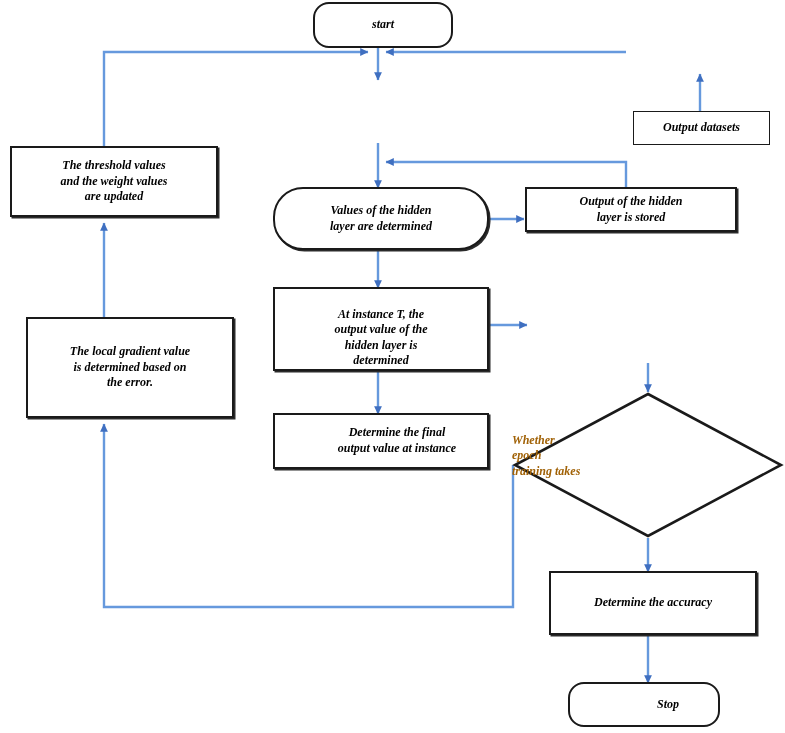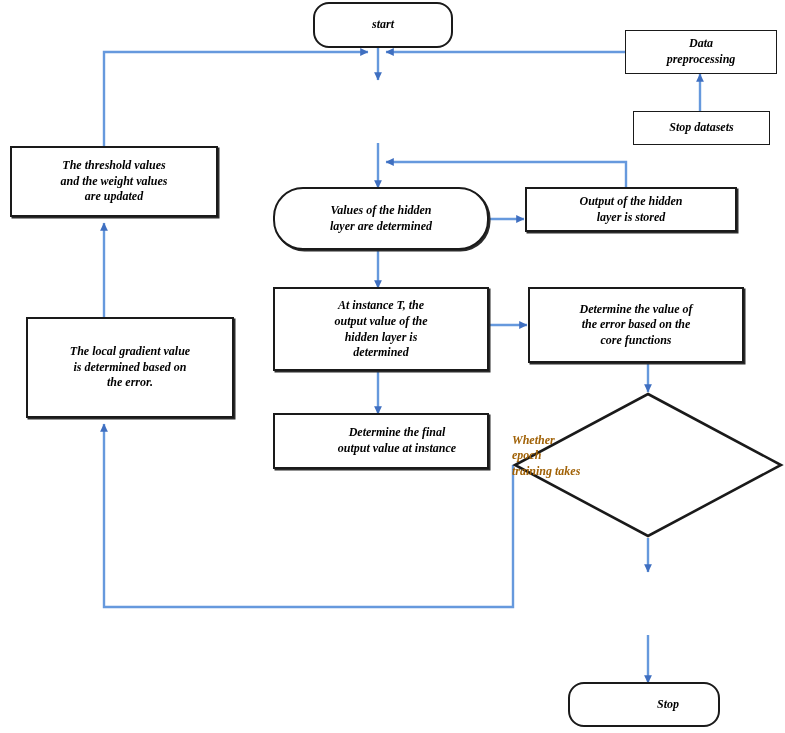--- a/index.html
+++ b/index.html
@@ -32,21 +32,21 @@
   .term{
     border:2px solid #1a1a1a;
     border-radius:16px;
   }
   .thin{border:1px solid #1a1a1a;box-shadow:none;}
 
   
   .fs16{font-size:12px;font-style:italic;}
 
   
-  .clip-top{align-items:center;padding-top:1px;}
+  .clip-top{align-items:flex-end;padding-top:1px;}
 
   
   .diamond{
     position:absolute;
   }
   .diamond svg{position:absolute;left:0;top:0;}
   .diamond .dtxt{
     position:absolute;
     left:0;right:0;
     font-weight:700;
@@ -106,27 +106,23 @@
       <path d="M104,318 L104,223" marker-end="url(#arrGen)"></path>
 
       <path d="M648,635 L648,683" marker-end="url(#arrGen)"></path>
     </g>
   </svg>
 
   <div class="node term fs16" style="left:313px; top:2px; width:140px; height:46px;">
     <span class="txt">start</span>
   </div>
 
-  <div class="node proc thin fs16" style="left:625px; top:30px; width:152px; height:44px;">
-    <span class="txt">Data
-preprocessing</span>
-  </div>
 
   <div class="node proc thin fs16" style="left:633px; top:111px; width:137px; height:34px;">
-    <span class="txt">Stop datasets</span>
+    <span class="txt">Output datasets</span>
   </div>
 
 
   <div class="node proc fs16" style="left:10px; top:146px; width:208px; height:71px;">
     <span class="txt">The threshold values
 and the weight values
 are updated</span>
   </div>
 
   <div class="node proc fs16" style="left:273px; top:187px; width:216px; height:63px;border-radius:30px;">
@@ -145,38 +141,36 @@
 the error.</span>
   </div>
 
   <div class="node proc fs16 clip-top" style="left:273px; top:287px; width:216px; height:84px;">
     <span class="txt">At instance T, the
 output value of the
 hidden layer is
 determined</span>
   </div>
 
-  <div class="node proc fs16" style="left:528px; top:287px; width:216px; height:76px;">
-    <span class="txt">Determine the value of
-the error based on the
-core functions</span>
-  </div>
 
   <div class="node proc fs16" style="left:273px; top:413px; width:216px; height:56px;padding-left:32px;">
     <span class="txt">Determine the final
 output value at instance</span>
   </div>
 
   <div class="diamond" style="left:512px; top:391px; width:272px; height:148px;">
     <svg width="272" height="148" viewBox="0 0 272 148">
       <polygon points="136,3 269,74 136,145 3,74" fill="#ffffff" stroke="#1a1a1a" stroke-width="2.6" stroke-linejoin="miter"></polygon>
     </svg>
     <span class="dtxt fs16" style="top:42px;">Whether
 epoch
 training takes</span>
   </div>
 
+  <div class="node proc fs16" style="left:549px; top:571px; width:208px; height:64px;">
+    <span class="txt">Determine the accuracy</span>
+  </div>
 
   <div class="node term fs16" style="left:568px; top:682px; width:152px; height:45px;padding-left:48px;">
     <span class="txt">Stop</span>
   </div>
 
 </div>
 
 </body></html>

